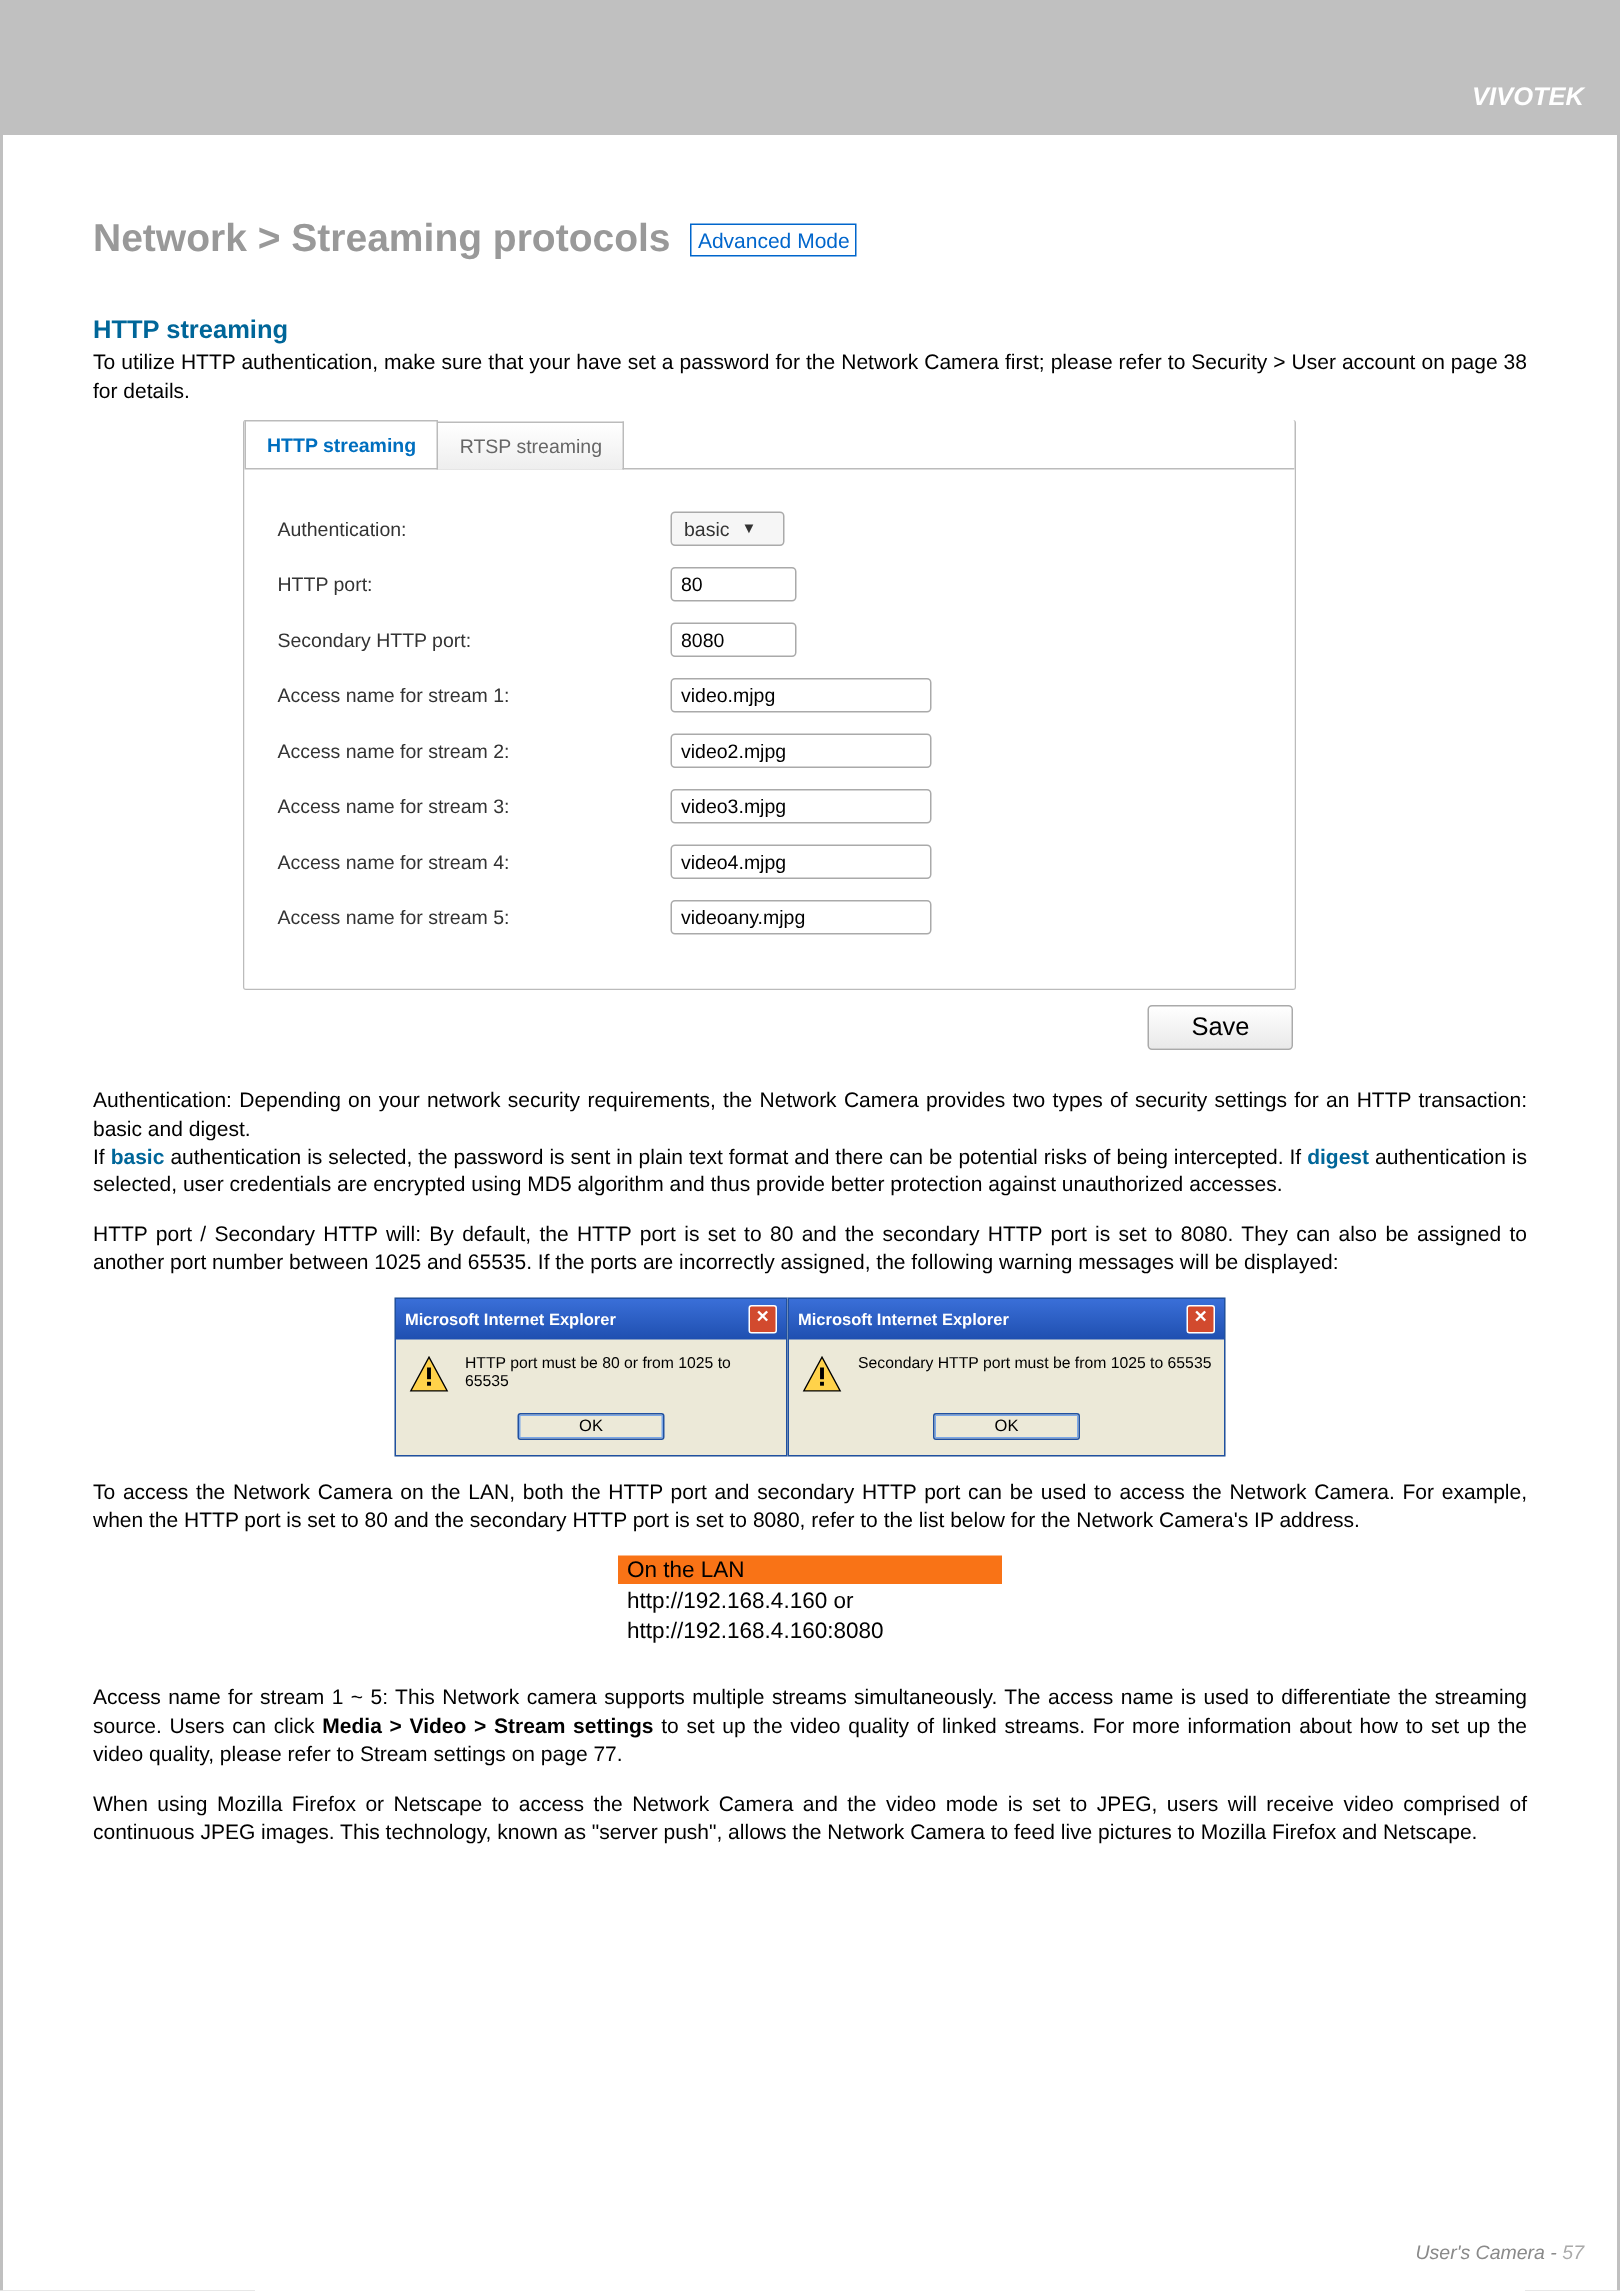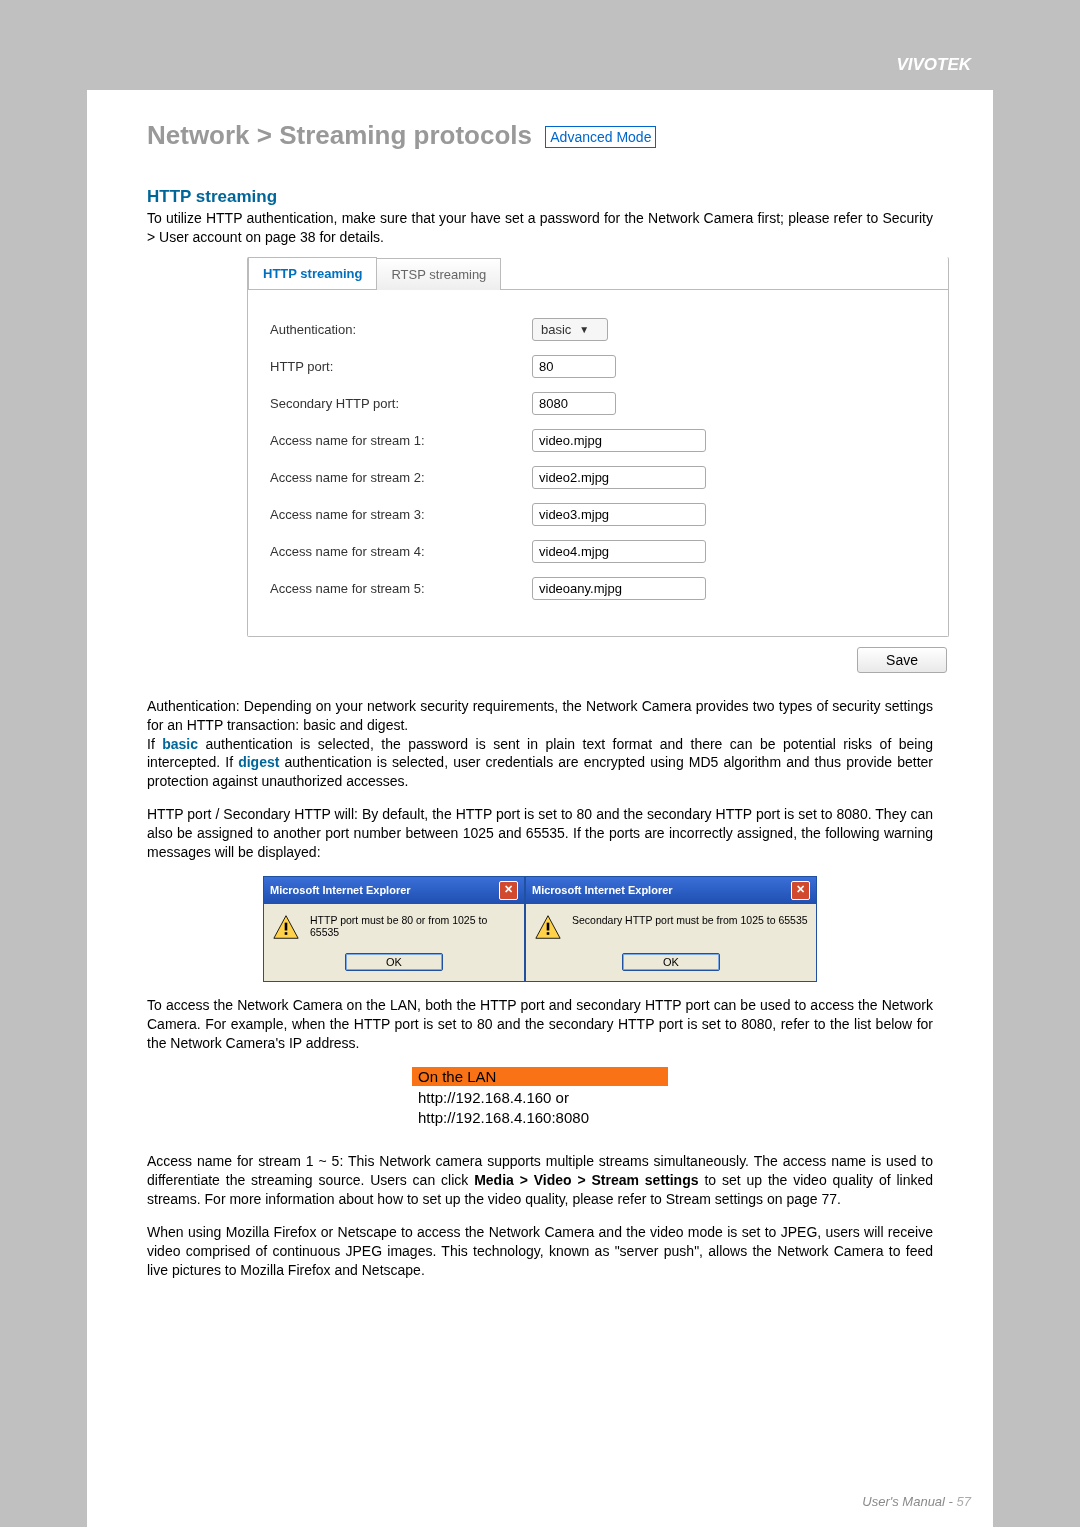--- a/index.html
+++ b/index.html
@@ -1,41 +1,41 @@
 <!DOCTYPE html>
 <html><head>
 <meta charset="utf-8">
 <style>
 body { margin: 0; font-family: Arial, sans-serif; background: #c0c0c0; }
-.page { width: 906px; min-height: 1527px; background: #fff; margin: 0 auto; position: relative; }
+.page { width: 1076px; min-height: 1527px; background: #fff; margin: 0 auto; position: relative; }
 .gray-top { height: 90px; background: #c0c0c0; position: relative; }
 .brand { position: absolute; right: 22px; top: 55px; color: #fff; font-style: italic; font-weight: bold; font-size: 17px; }
 .content { padding: 30px 60px 60px 60px; }
-.h1 { font-size: 26px; font-weight: bold; color: #999; }
+.h1 { font-size: 26px; font-weight: bold; color: #999; margin-top: 23px; }
 .mode-badge { display: inline-block; border: 1px solid #0066cc; color: #0066cc; background: #fff; font-size: 14px; font-weight: normal; padding: 2px 4px; vertical-align: middle; margin-left: 6px; }
 
 .subhead { color: #006699; font-weight: bold; font-size: 17px; margin-top: 36px; margin-bottom: 2px; }
 .body-text { font-size: 14px; color: #000; line-height: 1.35; text-align: justify; }
 .body-text .link { color: #006699; font-weight: bold; }
 .body-text .u { }
 
 .settings-panel { border: 1px solid #bbb; border-top: none; border-radius: 2px; margin: 10px 0 0 100px; width: 700px; position: relative; }
 .tabbar { display: flex; border-bottom: none; }
 .tab { padding: 8px 14px; font-size: 13px; border: 1px solid #bbb; border-bottom: none; background: linear-gradient(#fff,#eee); position: relative; }
 .tab.active { color: #006fbf; font-weight: bold; background: #fff; z-index: 2; }
 .tab.inactive { color: #666; margin-left: -1px; top: 1px; }
 .panel-body { border-top: 1px solid #bbb; padding: 28px 22px 22px 22px; background: #fff; }
 .row { display: flex; align-items: center; margin-bottom: 14px; font-size: 13px; color: #333; }
 .row .lbl { width: 262px; }
 .sel { border: 1px solid #aaa; border-radius: 3px; padding: 3px 18px 3px 8px; font-size: 13px; background: #f6f6f6; position: relative; display: inline-flex; align-items: center; }
 .sel .chev { margin-left: 8px; font-size: 10px; }
 .txt { border: 1px solid #aaa; border-radius: 3px; padding: 3px 6px; font-size: 13px; width: 160px; background: #fff; }
 .txt.short { width: 70px; }
 .save-wrap { text-align: right; margin: 10px 0 0 100px; width: 700px; }
-.save-btn { border: 1px solid #aaa; border-radius: 3px; background: linear-gradient(#fff,#e9e9e9); padding: 4px 28px; font-size: 14px; }
+.save-btn { border: 1px solid #aaa; border-radius: 3px; background: linear-gradient(#fff,#e9e9e9); padding: 4px 28px; font-size: 17px; }
 
 .dialog-row { display: flex; justify-content: center; margin: 8px 0; }
 .dialog { border: 1px solid #2050a0; width: 260px; background: #ece9d8; }
 .dialog.wide { width: 290px; }
 .dlg-title { background: linear-gradient(#3a6fd8,#1f4fb0); color: #fff; font-size: 11px; font-weight: bold; padding: 4px 6px; display: flex; justify-content: space-between; align-items: center; }
 .dlg-x { width: 17px; height: 17px; background: #d24a2e; border: 1px solid #fff; color: #fff; font-size: 11px; text-align: center; line-height: 15px; border-radius: 2px; }
 .dlg-body { padding: 10px 8px 6px 8px; display: flex; align-items: flex-start; gap: 10px; }
 .warn-icon { width: 28px; height: 26px; position: relative; }
 .warn-icon svg { width: 28px; height: 26px; }
 .dlg-msg { font-size: 10.5px; color: #000; }
@@ -171,15 +171,15 @@
     </div>
 
     <p class="body-text" style="margin-top:22px">
       <span class="u">Access name for stream 1 ~ 5</span><span>: This Network camera supports multiple streams simultaneously. The access name is used to differentiate the streaming source. Users can click </span><b>Media &gt; Video &gt; Stream settings</b><span> to set up the video quality of linked streams. For more information about how to set up the video quality, please refer to Stream settings on page 77.</span>
     </p>
 
     <p class="body-text">When using Mozilla Firefox or Netscape to access the Network Camera and the video mode is set to JPEG, users will receive video comprised of continuous JPEG images. This technology, known as "server push", allows the Network Camera to feed live pictures to Mozilla Firefox and Netscape.</p>
   </div>
 
   <div class="footer">
-    <span>User's Manual - </span><span class="pg">57</span>
+    <span>User's Camera - </span><span class="pg">57</span>
   </div>
 </div>
 
 </body></html>

